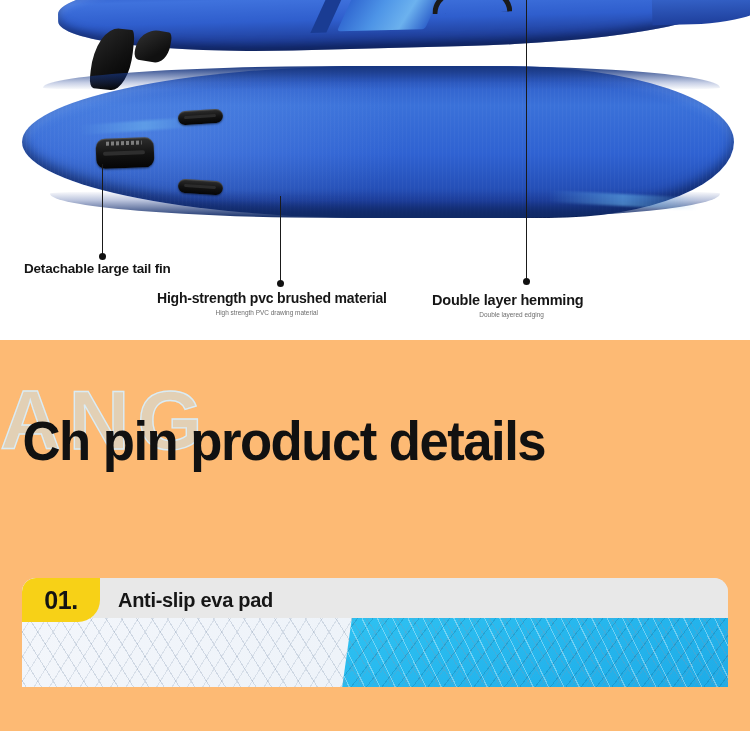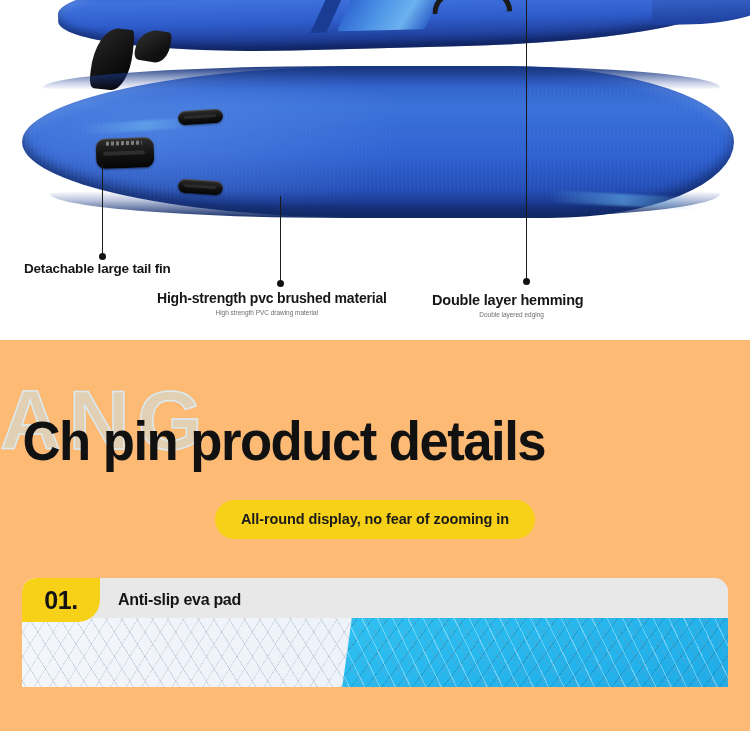--- a/index.html
+++ b/index.html
@@ -330,21 +330,21 @@
     font-weight: bold;
     height: 44px;
     min-width: 78px;
     display: flex;
     align-items: center;
     justify-content: center;
     border-radius: 14px 0 22px 0;
     letter-spacing: -0.5px;
   }
   .card-title {
-    font-size: 16px;
+    font-size: 20px;
     font-weight: bold;
     color: #161616;
     padding-left: 18px;
     letter-spacing: -0.3px;
     white-space: nowrap;
   }
   .card-title.small {
     font-size: 13px;
     transform: scaleX(.95);
     transform-origin: left center;
@@ -516,21 +516,20 @@
   </div>
 
   <div class="callout" id="callout-hemming">
     <div class="callout-title">Double layer hemming</div>
     <div class="callout-sub">Double layered edging</div>
   </div>
 
   <div id="headline-block">
     <div id="watermark">ANG</div>
     <div id="main-title">Ch pin product details</div>
-    <div id="subtitle-pill">All-round display, no fear of zooming in</div>
   </div>
 
   <div id="cards">
 
     <div class="card">
       <div class="card-head">
         <div class="card-num">01.</div>
         <div class="card-title">Anti-slip eva pad</div>
       </div>
       <div class="card-photo">

